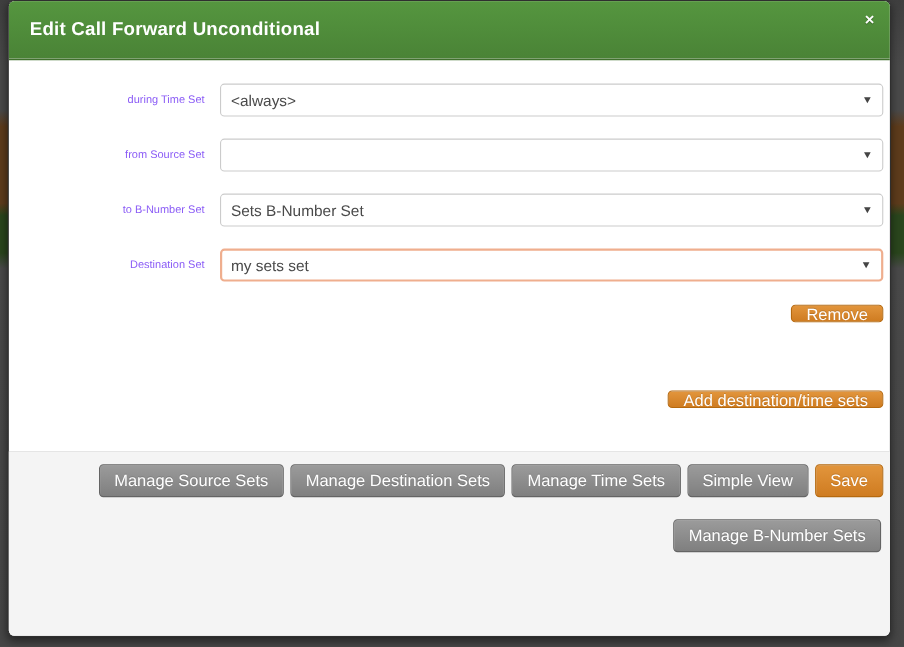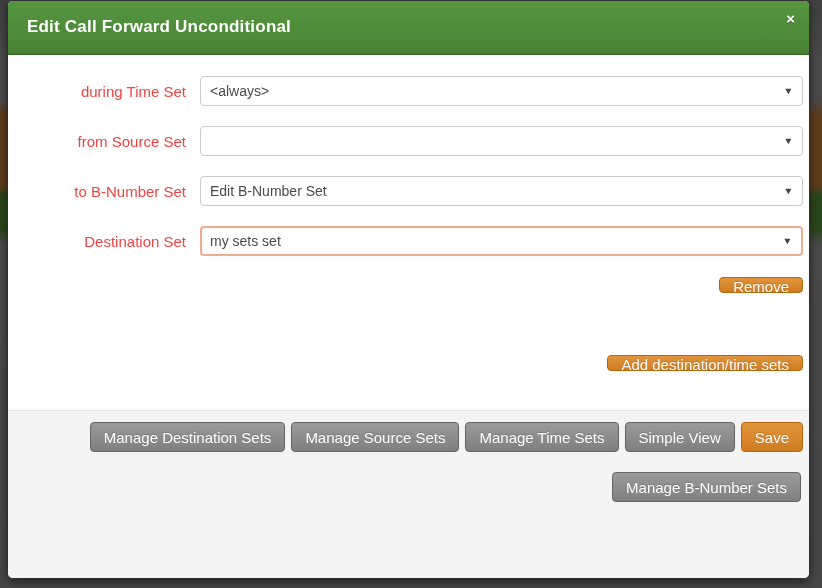--- a/index.html
+++ b/index.html
@@ -46,21 +46,21 @@
     line-height: 15px;
   }
   .modal-body {
     padding: 21px 6px 0 0;
   }
   .form-row {
     display: flex; align-items: center; margin-bottom: 20px;
   }
   .form-row label {
     flex: 0 0 192px; text-align: right; padding-right: 14px;
-    font-size: 15px; color: #ef4444;
+    font-size: 10px; color: #8b5cf6;
   }
   .select {
     flex: 1; height: 30px;
     border: 1px solid #cbcbcb; border-radius: 4px;
     background: #ffffff;
     display: flex; align-items: center;
     padding: 0 8px 0 9px;
     position: relative; cursor: pointer;
   }
   .select.focused { border: 2px solid #efae8e; padding-left: 8px; }
@@ -126,21 +126,21 @@
     <div class="form-row">
       <label>from Source Set</label>
       <div class="select">
         <span class="caret">▼</span>
       </div>
     </div>
 
     <div class="form-row">
       <label>to B-Number Set</label>
       <div class="select">
-        <span class="select-value">Edit B-Number Set</span>
+        <span class="select-value">Sets B-Number Set</span>
         <span class="caret">▼</span>
       </div>
     </div>
 
     <div class="form-row">
       <label>Destination Set</label>
       <div class="select focused">
         <span class="select-value">my sets set</span>
         <span class="caret">▼</span>
       </div>
@@ -151,22 +151,22 @@
     </div>
 
     <div class="action-line add-line">
       <button class="btn btn-orange">Add destination/time sets</button>
     </div>
 
   </div>
 
   <div class="modal-footer">
     <div class="footer-row">
+      <button class="btn btn-gray">Manage Source Sets</button>
       <button class="btn btn-gray">Manage Destination Sets</button>
-      <button class="btn btn-gray">Manage Source Sets</button>
       <button class="btn btn-gray">Manage Time Sets</button>
       <button class="btn btn-gray">Simple View</button>
       <button class="btn btn-orange save-gap">Save</button>
     </div>
     <div class="footer-row">
       <button class="btn btn-gray btn-bnum">Manage B-Number Sets</button>
     </div>
   </div>
 
 </div>

